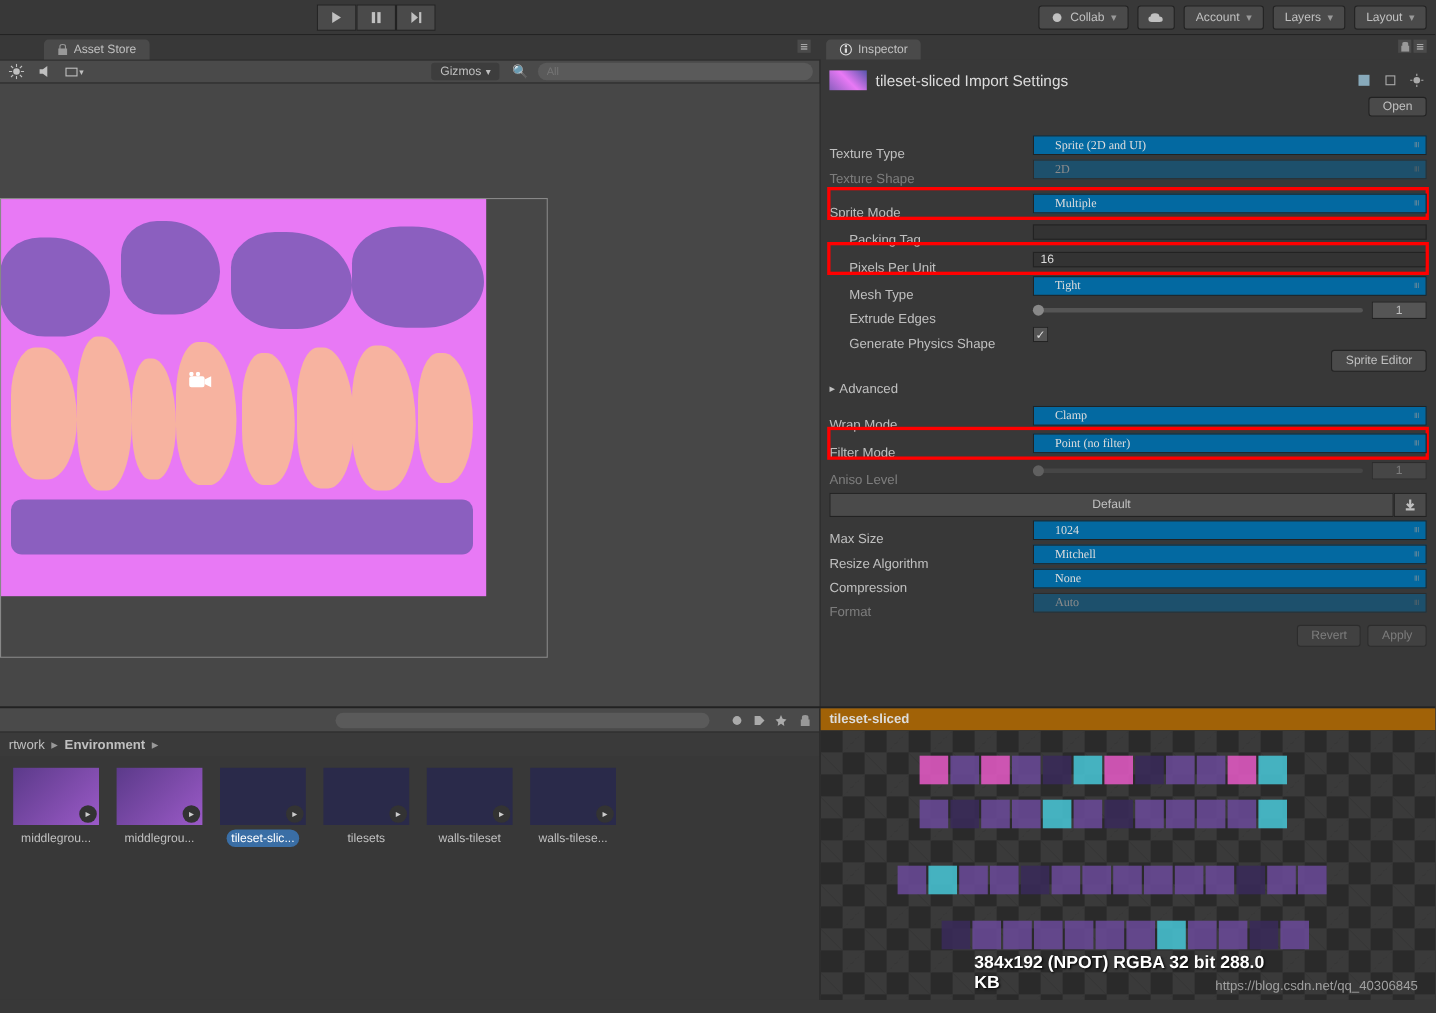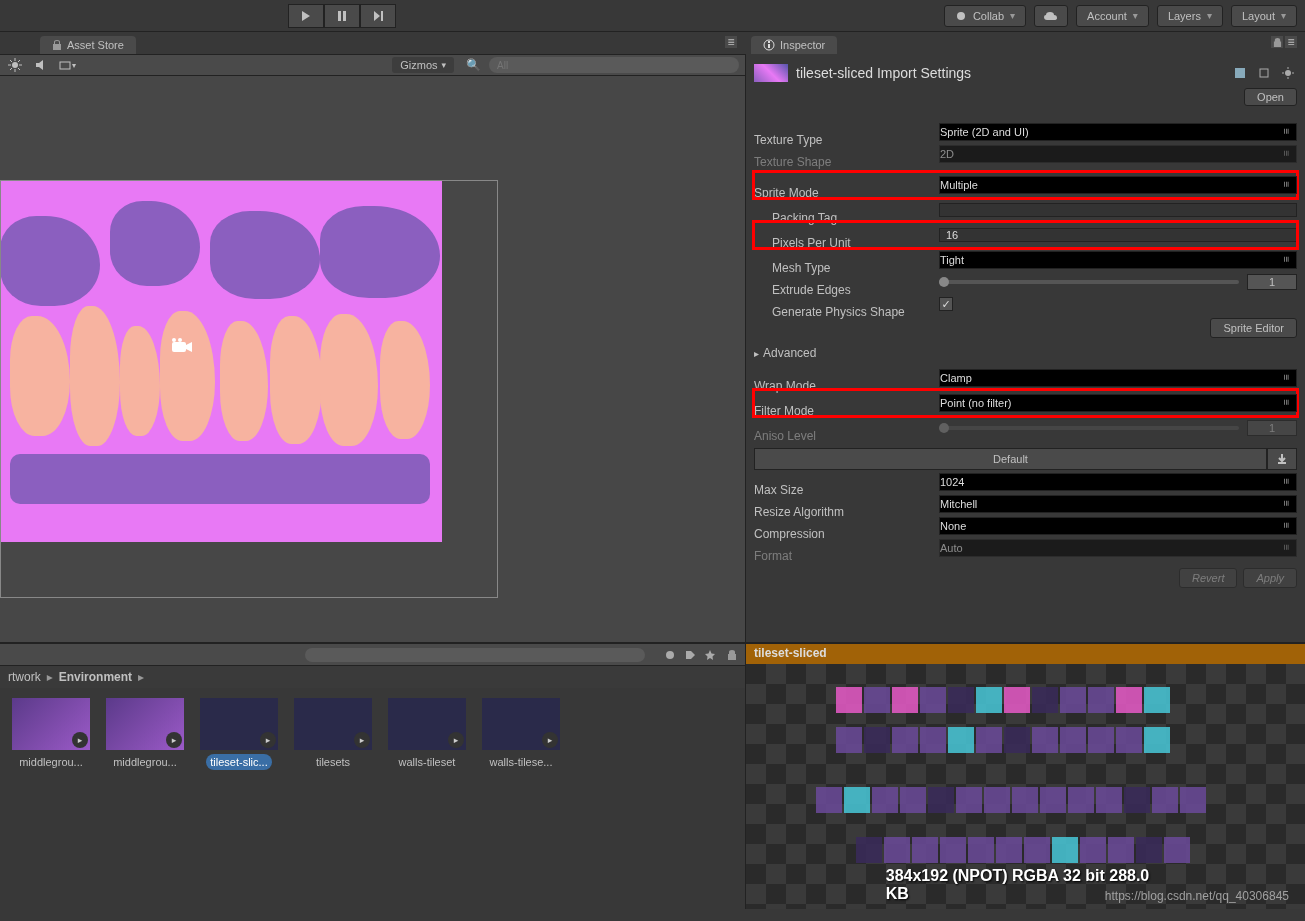--- a/index.html
+++ b/index.html
@@ -50,21 +50,21 @@
 .obj-header-btns { margin-left: auto; display: flex; gap: 6px; }
 .small-icon-btn { width: 18px; height: 18px; display: flex; align-items: center; justify-content: center; }
 .open-btn { padding: 2px 12px; background: #4a4a4a; border: 1px solid #222; border-radius: 3px; font-size: 11px; color: #c0c0c0; margin-left: auto; cursor: pointer; }
 .open-row { display: flex; margin-bottom: 16px; }
 
 .field-row { display: flex; align-items: center; height: 20px; margin: 2px 0; }
 .field-row.indent { padding-left: 18px; }
 .field-label { width: 185px; font-size: 12px; color: #c0c0c0; margin-top: 15px; }
 .field-row.indent .field-label { width: 167px; }
 .field-control { flex: 1; }
-.dropdown-field { background: #000000; border: 1px solid #222; border-radius: 0; padding: 2px 0; width: 100%; font-size: 11px; color: #ddd; position: relative; cursor: pointer; }
+.dropdown-field { background: #0369a1; border: 1px solid #222; border-radius: 0; padding: 2px 19px; width: 100%; font-size: 11px; color: #ddd; position: relative; cursor: pointer; font-family: Liberation Serif, serif; }
 .dropdown-field::after { content: '≡'; position: absolute; right: 6px; top: 2px; font-size: 10px; color: #999; transform: rotate(90deg); }
 .dropdown-field.disabled { opacity: 0.5; }
 .text-input-field { background: #333; border: 1px solid #222; padding: 0 6px; width: 100%; font-size: 11px; color: #ddd; }
 .slider-field { display: flex; align-items: center; gap: 8px; width: 100%; }
 .slider-track { flex: 1; height: 4px; background: #555; border-radius: 2px; position: relative; }
 .slider-thumb { position: absolute; width: 10px; height: 10px; background: #888; border-radius: 50%; top: -3px; left: 0; }
 .slider-value { width: 50px; background: #555; border: 1px solid #222; padding: 1px 4px; font-size: 11px; text-align: center; }
 .checkbox-field { width: 14px; height: 14px; background: #555; border: 1px solid #222; display: flex; align-items: center; justify-content: center; }
 .checkbox-field.checked::after { content: '✓'; font-size: 11px; color: #ddd; }
 
@@ -73,21 +73,21 @@
 .inspector-btn { padding: 3px 12px; background: #4a4a4a; border: 1px solid #222; border-radius: 3px; font-size: 11px; color: #c0c0c0; cursor: pointer; }
 
 .foldout { display: flex; align-items: center; gap: 4px; margin: 8px 0; cursor: pointer; }
 .foldout::before { content: '▸'; font-size: 10px; }
 
 .platform-tabs { display: flex; margin-top: 10px; margin-bottom: 2px; }
 .platform-tab { flex: 1; text-align: center; padding: 4px; background: #4a4a4a; border: 1px solid #222; font-size: 11px; }
 .platform-download { width: 30px; background: #4a4a4a; border: 1px solid #222; display: flex; align-items: center; justify-content: center; }
 
 .bottom-btns { display: flex; justify-content: flex-end; gap: 6px; margin-top: 10px; }
-.bottom-btns .inspector-btn.disabled { opacity: 0.5; font-style: italic; }
+.bottom-btns .inspector-btn.disabled { opacity: 0.5; }
 
 
 .project-browser { height: 267px; display: flex; border-top: 2px solid #222; }
 .pb-left { width: 745px; display: flex; flex-direction: column; background: #383838; }
 .pb-right { width: 560px; display: flex; flex-direction: column; background: #383838; border-left: 1px solid #222; }
 
 .pb-toolbar { height: 22px; background: #4a4a4a; display: flex; align-items: center; padding: 0 8px; gap: 8px; border-bottom: 1px solid #222; }
 .pb-search { width: 340px; height: 14px; background: #5a5a5a; border: none; border-radius: 7px; margin-left: auto; }
 .pb-tool-icons { display: flex; gap: 2px; margin-left: 8px; }
 

